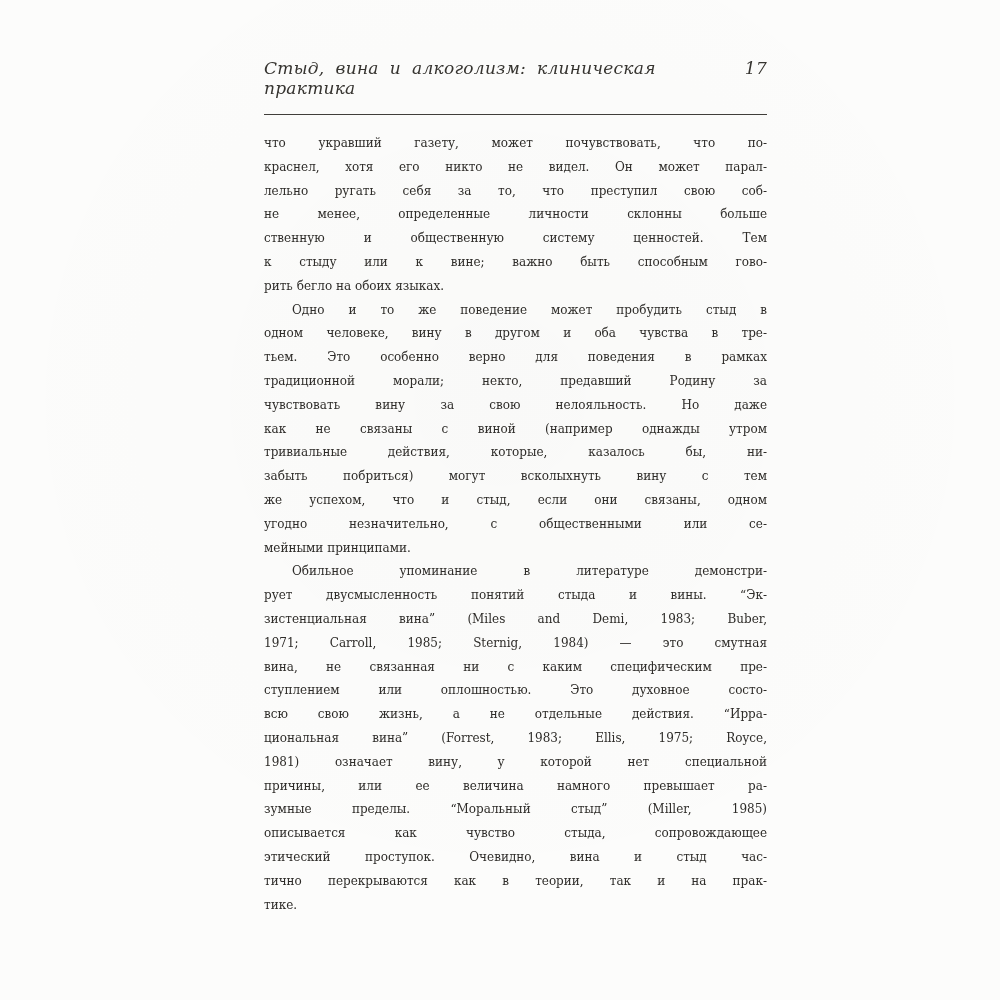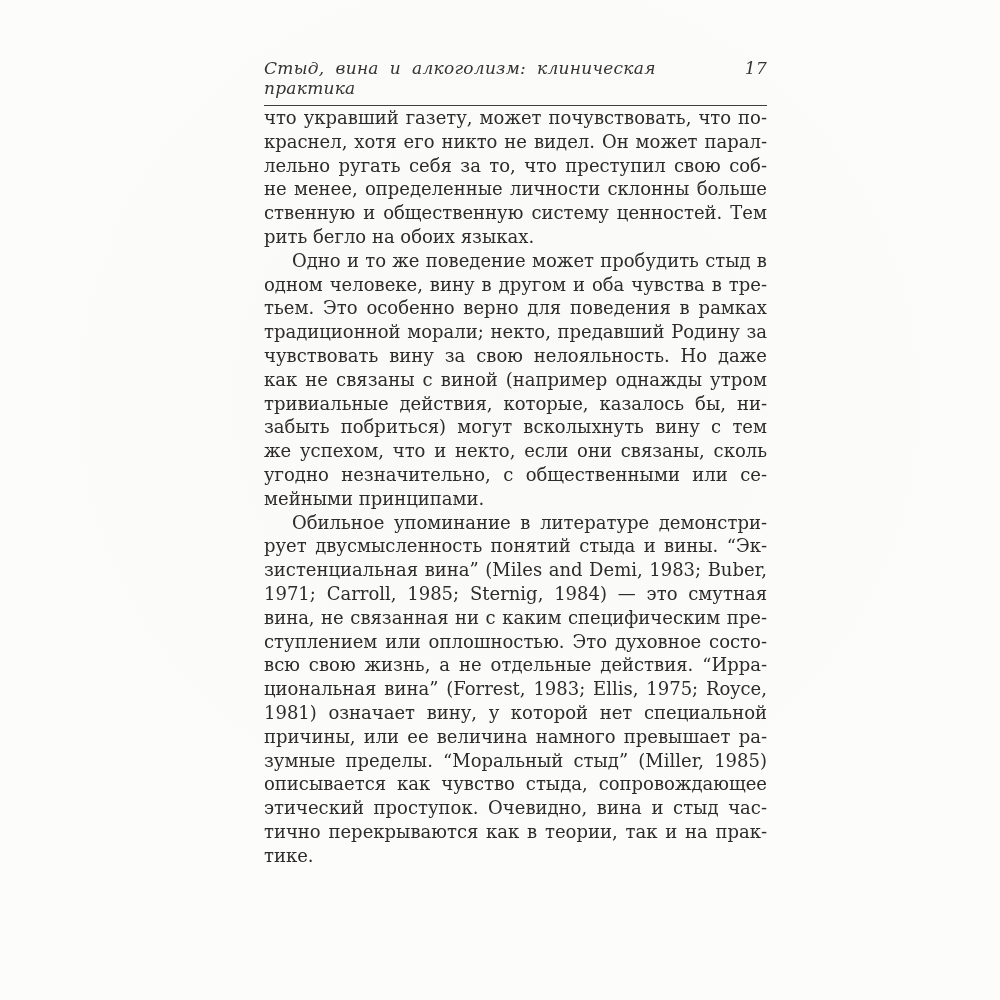--- a/index.html
+++ b/index.html
@@ -31,28 +31,29 @@
   .running-head {
     display: flex;
     justify-content: space-between;
     align-items: baseline;
     font-style: italic;
     font-size: 17px;
     letter-spacing: 0.015em;
     word-spacing: 0.32em;
     color: #363430;
     border-bottom: 1.6px solid #403e3a;
-    padding-bottom: 7px;
+    padding-bottom: 16px;
   }
   .page-number {
     font-style: italic;
     padding-left: 12px;
   }
   .body-text {
-    font-size: 18px;
+    margin-top: 17px;
+    font-size: 12px;
     line-height: 23.8px;
     color: #2e2c29;
   }
   .para { margin: 0; }
   .line {
     text-align: justify;
     text-align-last: justify;
   }
   .line.last {
     text-align-last: left;
@@ -70,32 +71,33 @@
       <span class="head-title">Стыд, вина и алкоголизм: клиническая практика</span>
       <span class="page-number">17</span>
     </div>
     <div class="body-text" id="paragraphs">
         <div class="para">
           <div class="line">что укравший газету, может почувствовать, что по-</div>
           <div class="line">краснел, хотя его никто не видел. Он может парал-</div>
           <div class="line">лельно ругать себя за то, что преступил свою соб-</div>
           <div class="line">не менее, определенные личности склонны больше</div>
           <div class="line">ственную и общественную систему ценностей. Тем</div>
+          <div class="line">к стыду или к вине; важно быть способным гово-</div>
           <div class="line last">рить бегло на обоих языках.</div>
         </div>
         <div class="para indent">
           <div class="line">Одно и то же поведение может пробудить стыд в</div>
           <div class="line">одном человеке, вину в другом и оба чувства в тре-</div>
           <div class="line">тьем. Это особенно верно для поведения в рамках</div>
           <div class="line">традиционной морали; некто, предавший Родину за</div>
           <div class="line">чувствовать вину за свою нелояльность. Но даже</div>
           <div class="line">как не связаны с виной (например однажды утром</div>
           <div class="line">тривиальные действия, которые, казалось бы, ни-</div>
           <div class="line">забыть побриться) могут всколыхнуть вину с тем</div>
-          <div class="line">же успехом, что и некто, если они связаны, сколь</div>
+          <div class="line">же успехом, что и стыд, если они связаны, одном</div>
           <div class="line">угодно незначительно, с общественными или се-</div>
           <div class="line last">мейными принципами.</div>
         </div>
         <div class="para indent">
           <div class="line">Обильное упоминание в литературе демонстри-</div>
           <div class="line">рует двусмысленность понятий стыда и вины. “Эк-</div>
           <div class="line">зистенциальная вина” (Miles and Demi, 1983; Buber,</div>
           <div class="line">1971; Carroll, 1985; Sternig, 1984) — это смутная</div>
           <div class="line">вина, не связанная ни с каким специфическим пре-</div>
           <div class="line">ступлением или оплошностью. Это духовное состо-</div>

